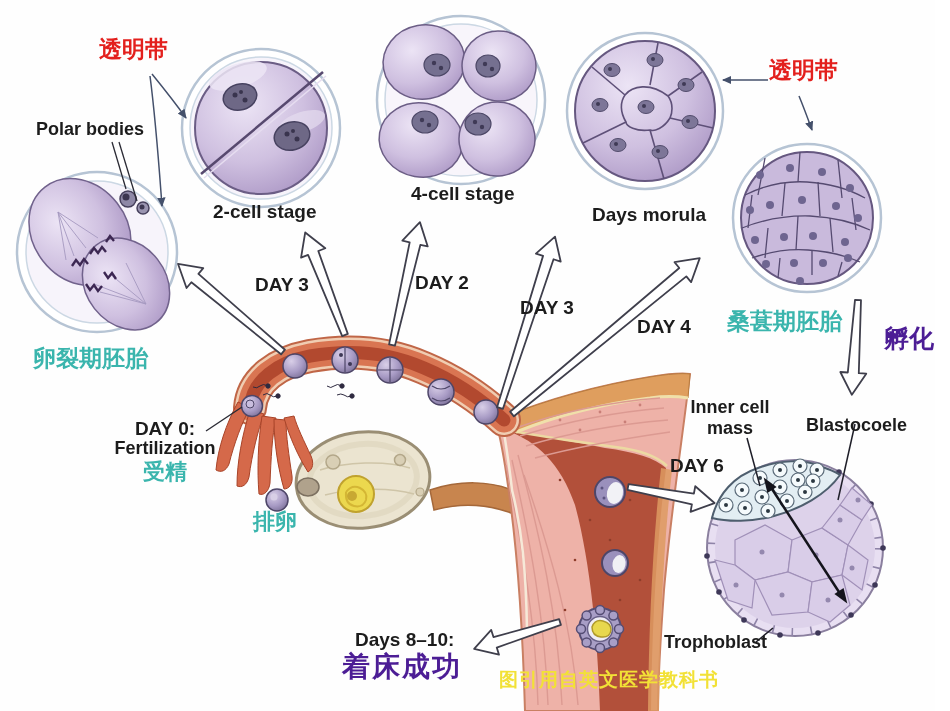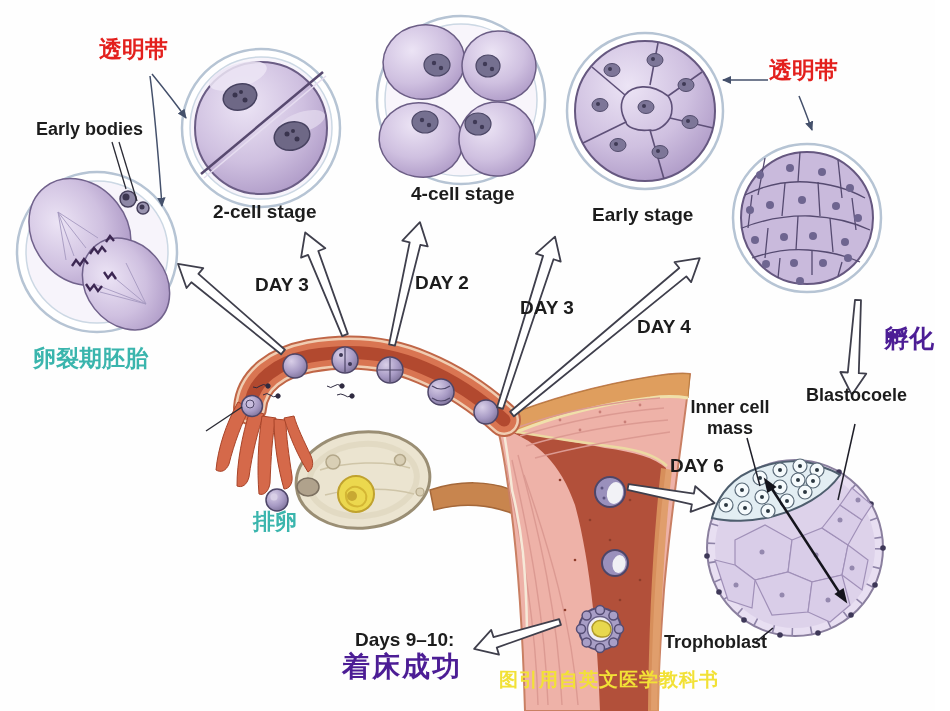--- a/index.html
+++ b/index.html
@@ -32,21 +32,21 @@
   #lbl-day1{left:255px;top:275px;}
   #lbl-day2{left:415px;top:273px;}
   #lbl-day3{left:520px;top:298px;}
   #lbl-day4{left:637px;top:317px;}
   #day0-block{left:103px;top:419px;width:124px;white-space:normal;}
   #day0-block .sub{font-size:18px;font-weight:600;}
   #day0-block .cn{font-size:22px;font-weight:700;margin-top:2px;}
   #lbl-ovulation{left:253px;top:510px;font-size:22px;}
   #lbl-day6{left:670px;top:456px;}
   #lbl-icm{left:688px;top:397px;width:84px;white-space:normal;text-align:center;line-height:1.15;}
-  #lbl-blastocoele{left:806px;top:386px;text-align:right;}
+  #lbl-blastocoele{left:806px;top:416px;text-align:right;}
   #lbl-trophoblast{left:664px;top:633px;}
   #lbl-blastocyst-cn{left:772px;top:647px;}
   #lbl-days710{left:355px;top:630px;}
   #lbl-implant-cn{left:342px;top:652px;}
   #lbl-footnote{left:499px;top:670px;font-size:19px;font-weight:700;letter-spacing:1px;}
 </style>
 </head>
 <body>
 
 <div class="canvas">
@@ -439,38 +439,44 @@
     <path d="M768,80 C752,80 737,80 723,80" stroke="#44506b" stroke-width="1.5" marker-end="url(#m1)"></path>
     <path d="M799,96 C804,108 808,119 812,130" stroke="#44506b" stroke-width="1.5" marker-end="url(#m1)"></path>
     <path d="M206,431 L242,407" stroke="#2a2a34" stroke-width="1.3"></path>
     <path d="M747,438 L760,486" stroke="#1e1e28" stroke-width="1.5"></path>
     <path d="M855,424 L838,500" stroke="#1e1e28" stroke-width="1.5"></path>
     <path d="M756,642 L773,628" stroke="#1e1e28" stroke-width="1.5"></path>
   </g>
 </svg>
 
 <div id="lbl-zona-left" class="lbl red cjk-lg">透明带</div>
-<div id="lbl-polar-bodies" class="lbl ink en-md">Early bodies</div>
+<div id="lbl-polar-bodies" class="lbl ink en-md">Polar bodies</div>
 <div id="lbl-2cell" class="lbl ink en-bold">2-cell stage</div>
 <div id="lbl-4cell" class="lbl ink en-bold">4-cell stage</div>
-<div id="lbl-early-morula" class="lbl ink en-bold">Early stage</div>
+<div id="lbl-early-morula" class="lbl ink en-bold">Days morula</div>
 <div id="lbl-zona-right" class="lbl red cjk-lg">透明带</div>
+<div id="lbl-morula-cn" class="lbl teal cjk-lg">桑葚期胚胎</div>
 <div id="lbl-hatching" class="lbl magenta cjk-lg">孵化</div>
 <div id="lbl-cleavage-cn" class="lbl teal cjk-lg">卵裂期胚胎</div>
 
 <div id="lbl-day1" class="lbl ink day">DAY 3</div>
 <div id="lbl-day2" class="lbl ink day">DAY 2</div>
 <div id="lbl-day3" class="lbl ink day">DAY 3</div>
 <div id="lbl-day4" class="lbl ink day">DAY 4</div>
 
+<div id="day0-block" class="lbl center">
+  <div class="ink day">DAY 0:</div>
+  <div class="ink sub">Fertilization</div>
+  <div class="teal cn">受精</div>
+</div>
 
 <div id="lbl-ovulation" class="lbl teal cjk-lg">排卵</div>
 <div id="lbl-day6" class="lbl ink day">DAY 6</div>
 
 <div id="lbl-icm" class="lbl ink en-md">Inner cell mass</div>
 <div id="lbl-blastocoele" class="lbl ink en-md">Blastocoele</div>
 <div id="lbl-trophoblast" class="lbl ink en-md">Trophoblast</div>
 
-<div id="lbl-days710" class="lbl ink day">Days 9–10:</div>
+<div id="lbl-days710" class="lbl ink day">Days 8–10:</div>
 <div id="lbl-footnote" class="lbl yellow">图引用自英文医学教科书</div>
 <div id="lbl-implant-cn" class="lbl magenta cjk-xl">着床成功</div>
 
 </div>
 
 </body></html>

